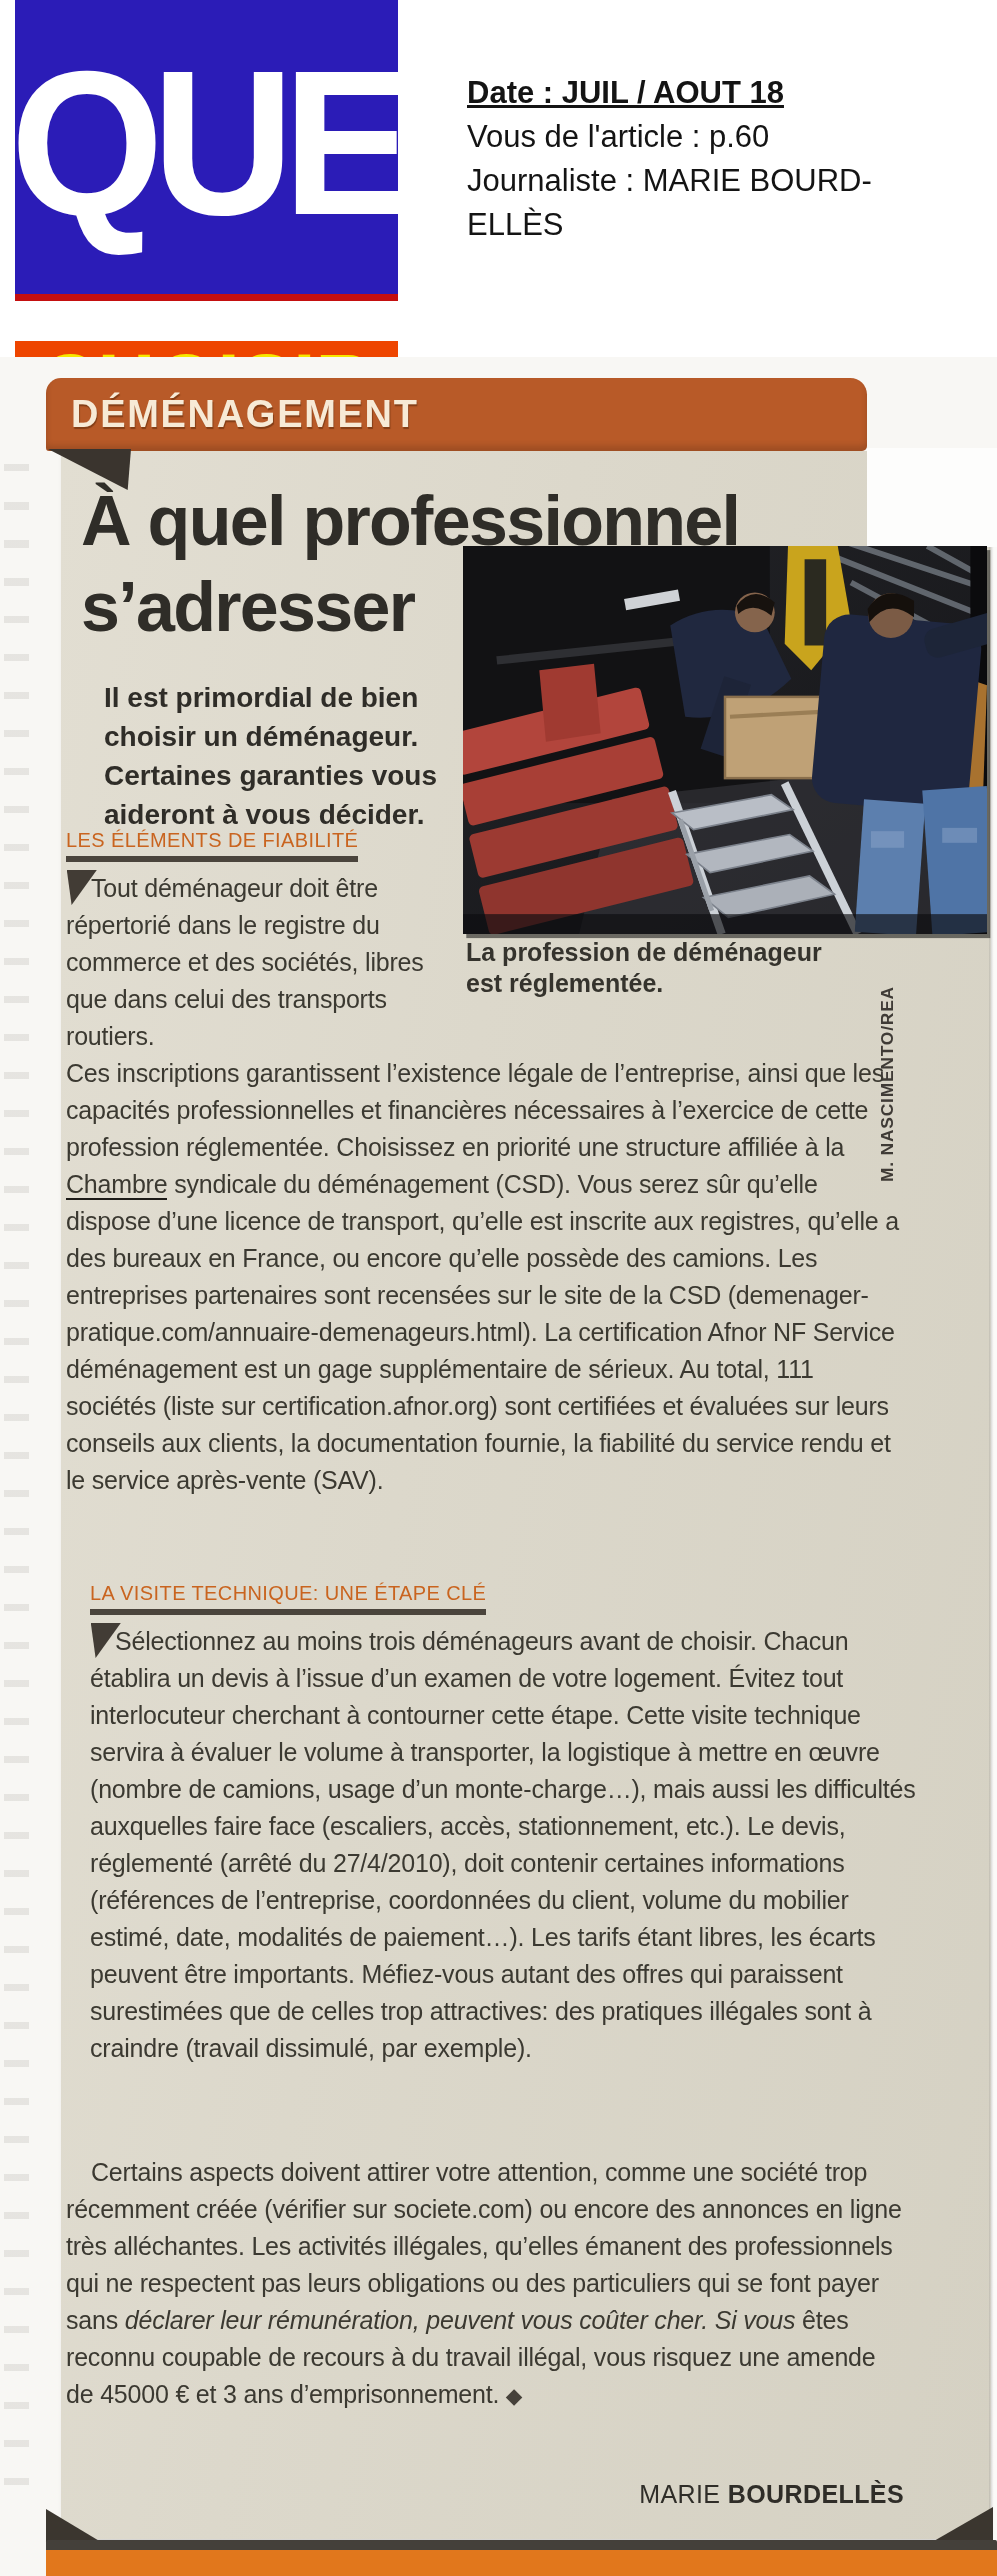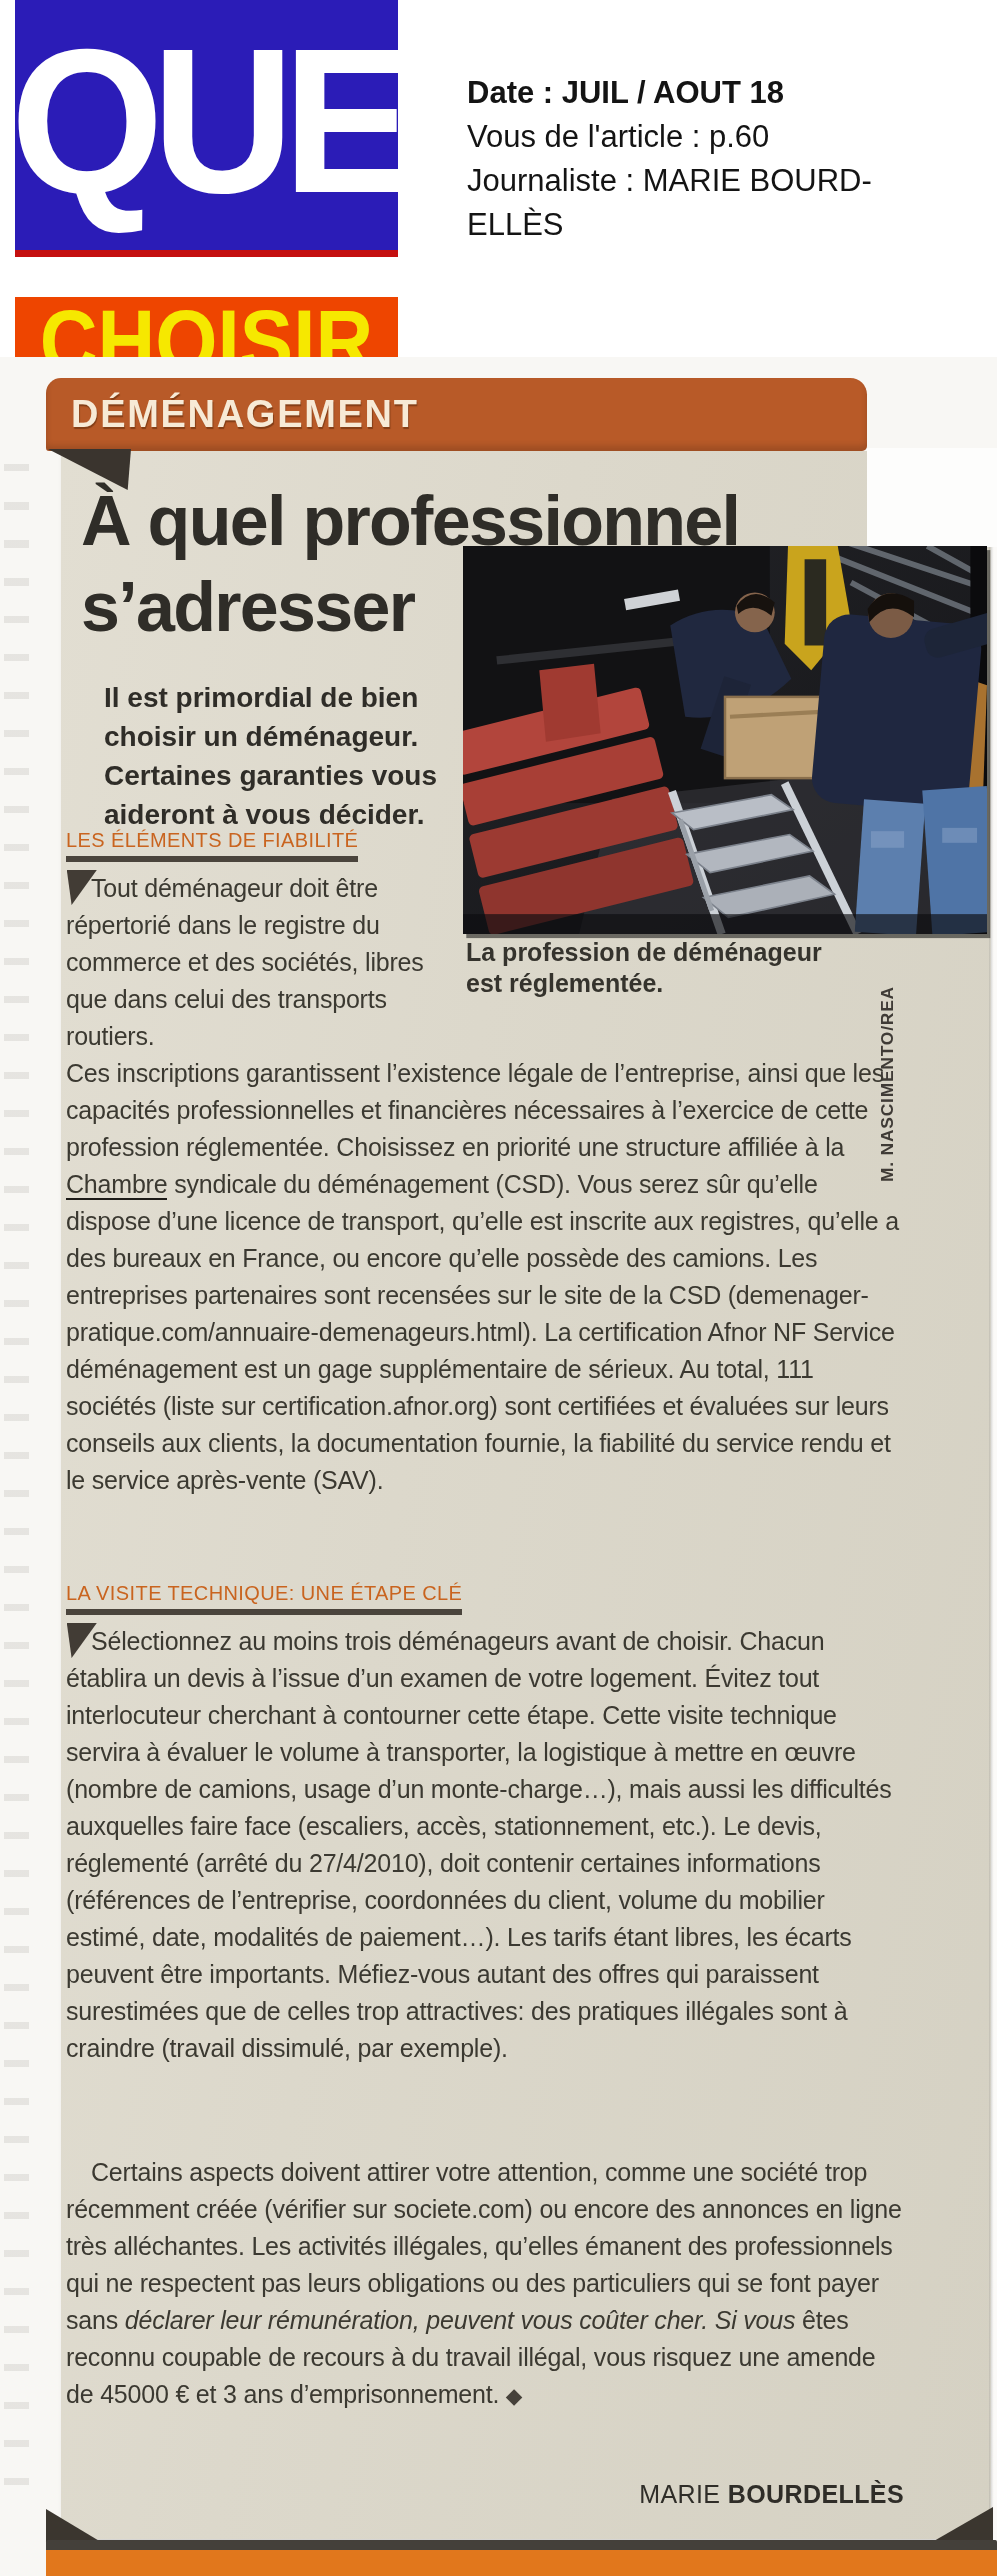--- a/index.html
+++ b/index.html
@@ -8,28 +8,28 @@
     --heading_orange:#c9641f; --heading_rule:#4a443c;
     --paper:#dcd8cb; --body_text:#3b3931; --title_text:#2f2d28;
     --bottom_bar:#e1771c; --meta_text:#141414;
   }
   *{margin:0;padding:0;box-sizing:border-box;}
   html,body{width:997px;height:2576px;}
   body{position:relative;background:#ffffff;font-family:"Liberation Sans",sans-serif;overflow:hidden;}
 
   
   .logo{position:absolute;left:15px;top:0;width:383px;height:348px;}
-  .logo-top{height:250px;background:var(--logo_blue);display:flex;align-items:center;justify-content:center;overflow:hidden;}
+  .logo-top{height:294px;background:var(--logo_blue);display:flex;align-items:center;justify-content:center;overflow:hidden;}
   .logo-que{font-size:197px;font-weight:700;color:#ffffff;letter-spacing:-11.6px;margin-top:-8.3px;transform:scaleY(1.05);}
   .logo-divider{height:6.6px;background:var(--logo_divider);}
   .logo-bottom{height:91px;background:var(--logo_red);display:flex;align-items:center;justify-content:center;overflow:hidden;margin-top:40px;}
   .logo-choisir{font-size:80px;font-weight:700;color:var(--logo_yellow);letter-spacing:0px;transform:scaleY(1.12);}
 
   .meta{position:absolute;left:467px;top:71px;width:526px;color:var(--meta_text);font-size:31px;line-height:44px;}
-  .meta .bold{font-weight:700;}
+  .meta .bold{font-weight:700;text-decoration:underline;}
 
   
   .scan-bg{position:absolute;left:0;top:357px;width:997px;height:2219px;background:#f8f7f4;}
   .bleed-strip{position:absolute;left:4.1px;top:464px;width:25px;height:2023px;
     background:repeating-linear-gradient(to bottom, rgba(135,130,122,0.16) 0 7.5px, transparent 7.5px 38px);}
   .paper{position:absolute;left:61px;top:451px;width:930px;height:2088px;background:linear-gradient(100deg,#e2ded2 0%,var(--paper) 40%,#d5d1c3 100%);box-shadow:1.7px 2.5px 5px rgba(0,0,0,0.18);}
   .paper-edge{position:absolute;left:989px;top:451px;width:8.3px;height:2089px;background:linear-gradient(to right,rgba(0,0,0,0.10),#fbfaf8 60%);}
   .top-right-white{position:absolute;left:867px;top:448px;width:130px;height:99px;background:#fdfdfc;}
 
   .kicker{position:absolute;left:46px;top:378px;width:821px;height:73px;background:var(--kicker_bg);
@@ -193,21 +193,21 @@
   <div class="sec-head-wrap">
     <span class="sec-heading">LES ÉLÉMENTS DE FIABILITÉ</span>
     <span class="sec-fold"></span>
   </div>
   <div class="para first narrow">Tout déménageur doit être répertorié dans le registre du commerce et des sociétés, libres que dans celui des transports routiers.</div>
   <div class="para wide">
     <span>Ces inscriptions garantissent l’existence légale de l’entreprise, ainsi que les capacités professionnelles et financières nécessaires à l’exercice de cette profession réglementée. Choisissez en priorité une structure affiliée à la </span><span class="link-underline">Chambre</span><span> syndicale du déménagement (CSD). Vous serez sûr qu’elle dispose d’une licence de transport, qu’elle est inscrite aux registres, qu’elle a des bureaux en France, ou encore qu’elle possède des camions. Les entreprises partenaires sont recensées sur le site de la CSD (demenager-pratique.com/annuaire-demenageurs.html). La certification Afnor NF Service déménagement est un gage supplémentaire de sérieux. Au total, 111 sociétés (liste sur certification.afnor.org) sont certifiées et évaluées sur leurs conseils aux clients, la documentation fournie, la fiabilité du service rendu et le service après-vente (SAV).</span>
   </div>
 </div>
 
-<div class="section" style="top:1582px;">
+<div class="section" style="top:1582px;margin-left:24px;">
   <div class="sec-head-wrap">
     <span class="sec-heading">LA VISITE TECHNIQUE: UNE ÉTAPE CLÉ</span>
     <span class="sec-fold"></span>
   </div>
   <div class="para first wide">Sélectionnez au moins trois déménageurs avant de choisir. Chacun établira un devis à l’issue d’un examen de votre logement. Évitez tout interlocuteur cherchant à contourner cette étape. Cette visite technique servira à évaluer le volume à transporter, la logistique à mettre en œuvre (nombre de camions, usage d’un monte-charge…), mais aussi les difficultés auxquelles faire face (escaliers, accès, stationnement, etc.). Le devis, réglementé (arrêté du 27/4/2010), doit contenir certaines informations (références de l’entreprise, coordonnées du client, volume du mobilier estimé, date, modalités de paiement…). Les tarifs étant libres, les écarts peuvent être importants. Méfiez-vous autant des offres qui paraissent surestimées que de celles trop attractives: des pratiques illégales sont à craindre (travail dissimulé, par exemple).</div>
 </div>
 
 <div class="section" style="top:2146px;">
   <div class="para first wide">
     <span>Certains aspects doivent attirer votre attention, comme une société trop récemment créée (vérifier sur societe.com) ou encore des annonces en ligne très alléchantes. Les activités illégales, qu’elles émanent des professionnels qui ne respectent pas leurs obligations ou des particuliers qui se font payer sans </span><span class="italic">déclarer leur rémunération, peuvent vous coûter cher. Si vous</span><span> êtes reconnu coupable de recours à du travail illégal, vous risquez une amende de 45000 € et 3 ans d’emprisonnement.</span><span class="end-diamond">◆</span>

